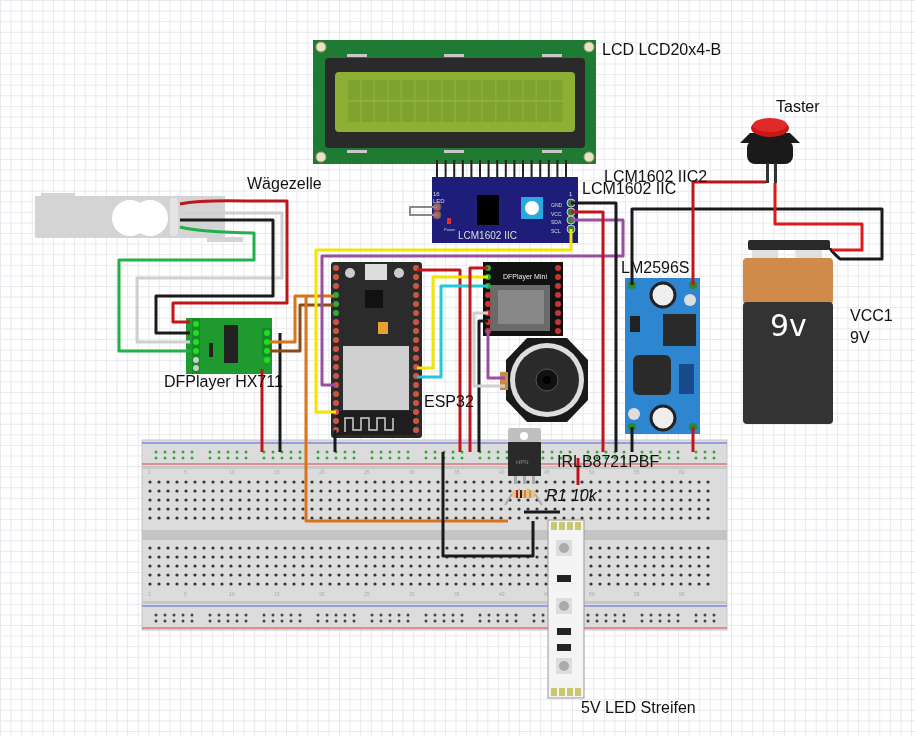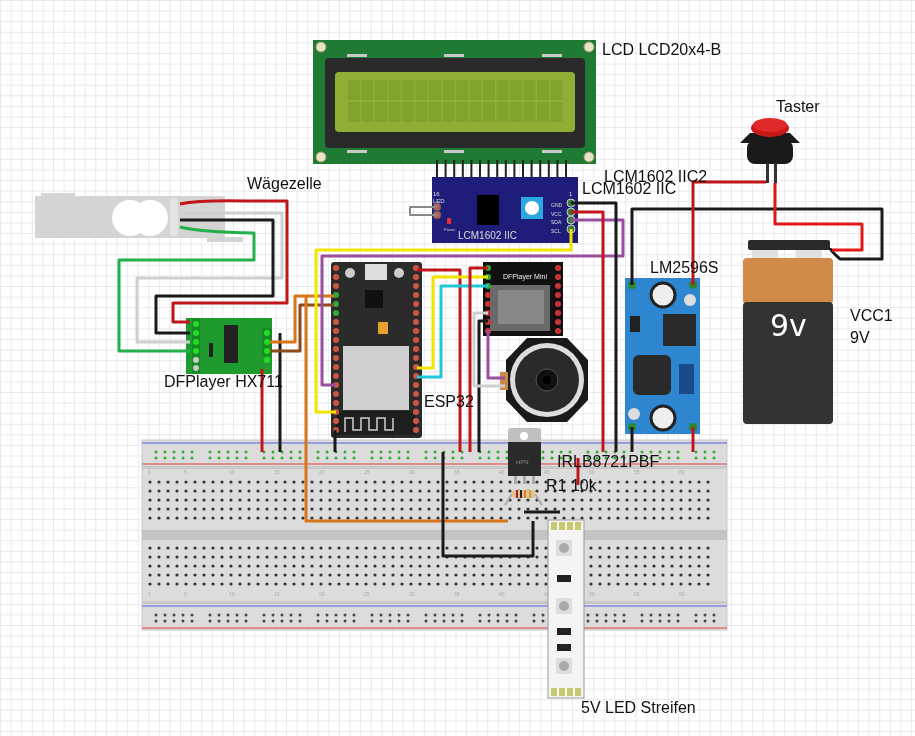--- a/index.html
+++ b/index.html
@@ -1235,18 +1235,18 @@
 <div class="lbl" style="left:444px;top:224px;font-size:4px;color:#ccc;">Power</div>
 <div class="lbl" style="left:551px;top:199px;font-size:5px;color:#ddd;">GND</div>
 <div class="lbl" style="left:551px;top:208px;font-size:5px;color:#ddd;">VCC</div>
 <div class="lbl" style="left:551px;top:216px;font-size:5px;color:#ddd;">SDA</div>
 <div class="lbl" style="left:551px;top:225px;font-size:5px;color:#ddd;">SCL</div>
 <div class="lbl" style="left:247px;top:178px;text-align:center;">Wägezelle</div>
 <div class="lbl" style="left:164px;top:376px;">DFPlayer HX711</div>
 <div class="lbl" style="left:424px;top:396px;">ESP32</div>
 <div class="lbl" style="left:503px;top:271px;font-size:7px;color:#eee;">DFPlayer Mini</div>
 <div class="lbl" style="left:776px;top:101px;">Taster</div>
-<div class="lbl" style="left:650px;top:262px;">LM2596S</div>
+<div class="lbl" style="left:621px;top:262px;">LM2596S</div>
 <div class="lbl" style="left:850px;top:310px;">VCC1</div>
 <div class="lbl" style="left:850px;top:332px;">9V</div>
 <div class="lbl" style="left:541px;top:456px;margin-left:16px;">IRLB8721PBF</div>
-<div class="lbl" style="left:546px;top:480px;">R1 10k</div>
+<div class="lbl" style="left:546px;top:490px;font-style:italic;">R1 10k</div>
 <div class="lbl" style="left:555px;top:702px;padding-left:26px;">5V LED Streifen</div>
 
 </body></html>

